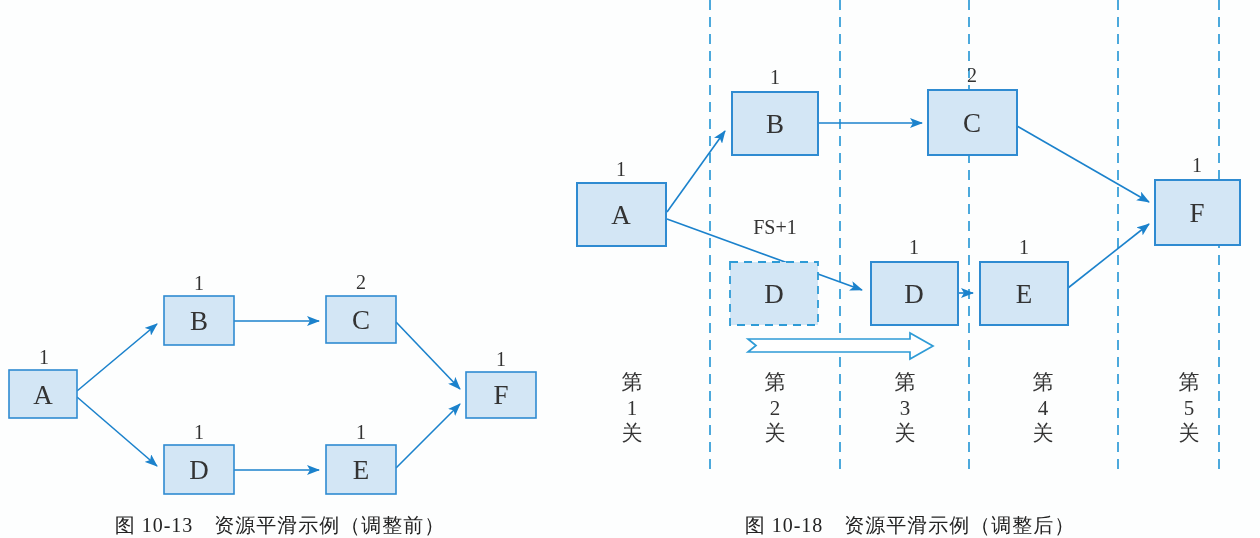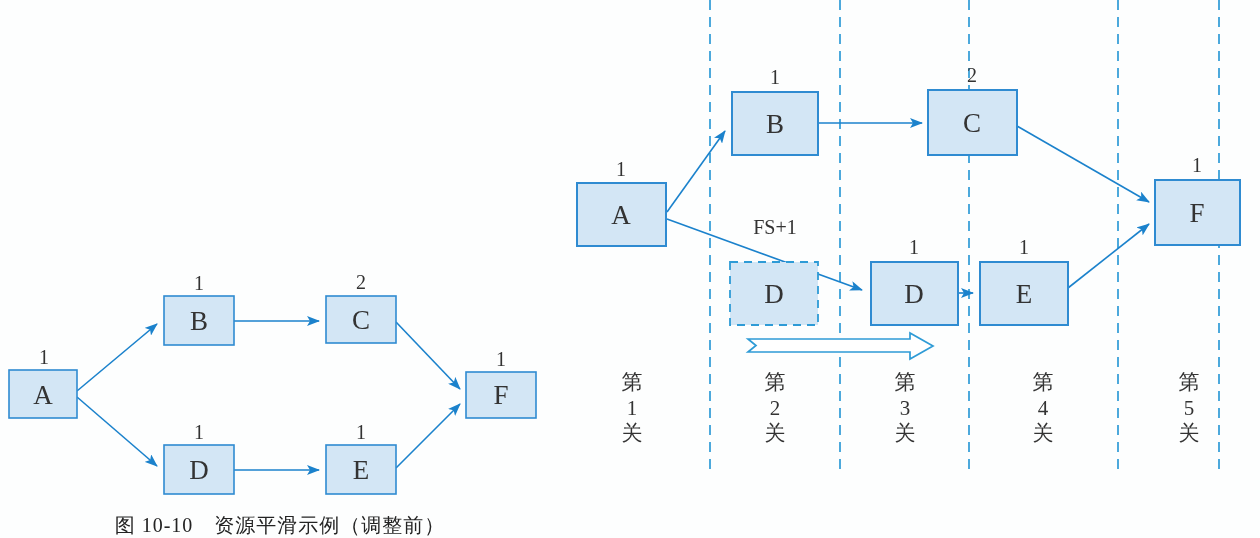--- a/index.html
+++ b/index.html
@@ -77,21 +77,21 @@
         <rect class="node-rect" x="326" y="445" width="70" height="49" stroke-width="1.6"></rect>
         <text class="node-dur" x="361" y="439" text-anchor="middle">1</text>
         <text class="node-letter" x="361" y="479" text-anchor="middle">E</text>
       </g>
       <g>
         <rect class="node-rect" x="466" y="372" width="70" height="46" stroke-width="1.6"></rect>
         <text class="node-dur" x="501" y="366" text-anchor="middle">1</text>
         <text class="node-letter" x="501" y="404" text-anchor="middle">F</text>
       </g>
     </svg>
-    <div class="caption">图 10-10　资源平滑示例（调整前）</div>
+    <div class="caption">图 10-13　资源平滑示例（调整前）</div>
   </section>
 
   <section class="fig" id="fig-right">
     <svg width="700" height="538" viewBox="0 0 700 538">
       <defs>
         <marker id="arrowR" markerUnits="userSpaceOnUse" markerWidth="13" markerHeight="10" refX="12" refY="5" orient="auto">
           <path d="M0,0 L13,5 L0,10 L3,5 Z" fill="#1b82cc"></path>
         </marker>
       </defs>
 
@@ -172,15 +172,16 @@
           <text class="col-char" x="483" y="415" text-anchor="middle">4</text>
           <text class="col-char" x="483" y="440" text-anchor="middle">关</text>
         </g>
         <g>
           <text class="col-char" x="629" y="389" text-anchor="middle">第</text>
           <text class="col-char" x="629" y="415" text-anchor="middle">5</text>
           <text class="col-char" x="629" y="440" text-anchor="middle">关</text>
         </g>
       </g>
     </svg>
+    <div class="caption">图 10-18　资源平滑示例（调整后）</div>
   </section>
 
 </div>
 
 </body></html>

